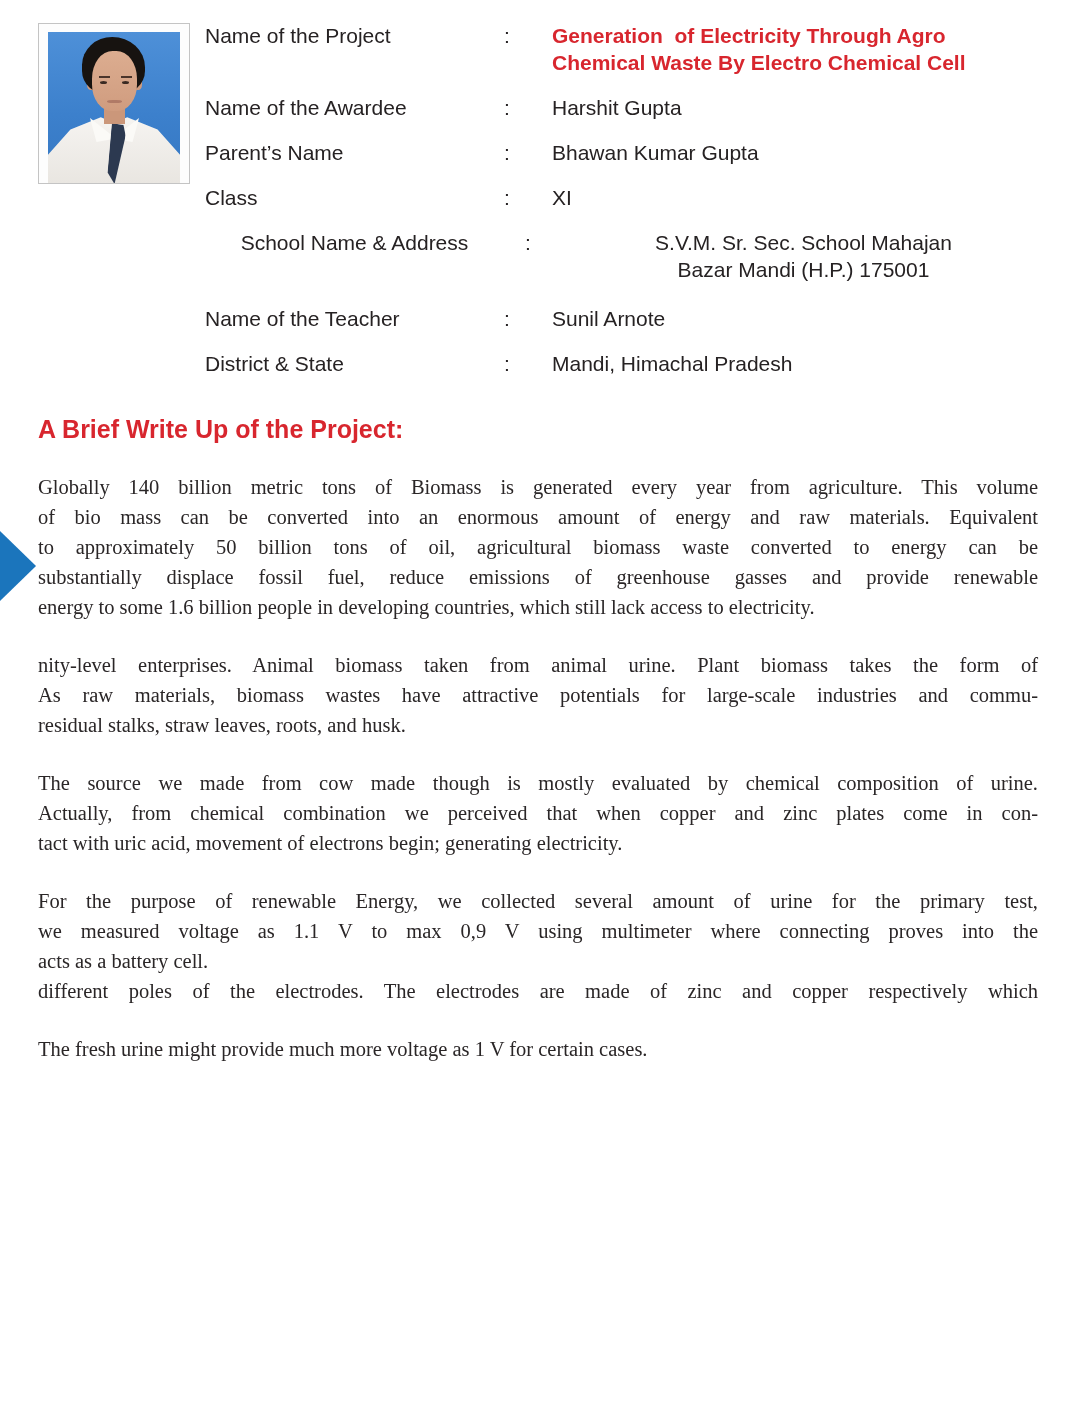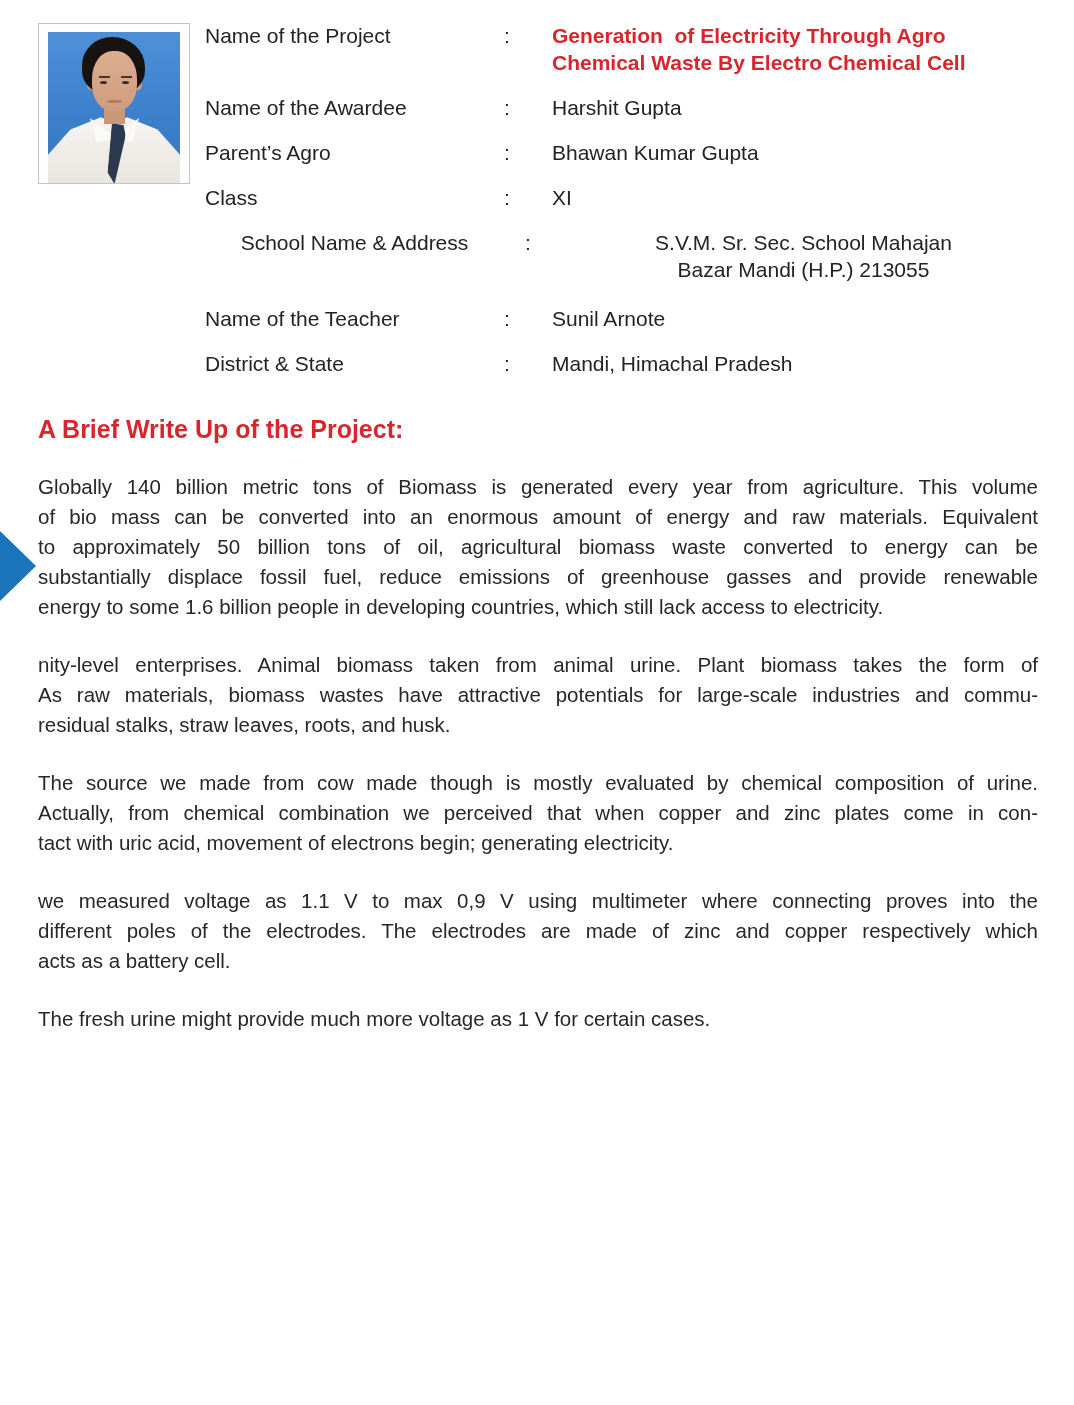--- a/index.html
+++ b/index.html
@@ -37,21 +37,21 @@
     clip-path:polygon(18% 0,82% 0,100% 18%,62% 100%,18% 82%);transform:rotate(5deg);}
   
   .info{position:absolute;left:205px;top:22px;width:850px;font-size:21px;line-height:27px;}
   .irow{display:grid;grid-template-columns:299px 48px 1fr;margin-bottom:18px;}
   .irow.gap-lg{margin-bottom:22px;text-align:center;}
   .ivalue.accent{color:var(--red,#d8262e);font-weight:bold;}
   .vline{white-space:pre-wrap;}
   
   .heading{position:absolute;left:38px;top:415px;font-size:25px;font-weight:bold;color:var(--red,#d8262e);}
   .writeup{position:absolute;left:38px;top:472px;width:1000px;font-size:20.5px;color:#2a2627;}
-  .para{margin-bottom:28px;}
+  .para{margin-bottom:28px;font-family:Liberation Serif, serif;}
   .pline{height:30px;line-height:30px;text-align:justify;text-align-last:justify;}
   .pline.last{text-align-last:left;}
   
   .arrow{position:absolute;left:0;top:531px;width:36px;height:70px;background:var(--blue-arrow,#1b75bc);
     clip-path:polygon(0 0,100% 50%,0 100%);}
   
   .footer-bar{position:absolute;left:0;top:1305px;width:1074px;height:29px;background:var(--blue-bar,#1b7ac6);
     border-bottom:2px solid #1566a8;box-sizing:border-box;z-index:1;}
   .footer-text{padding-left:45px;line-height:27px;font-size:18px;color:#eef6fc;}
   
@@ -168,39 +168,39 @@
         </div>
       </div>
       <div class="irow">
         <div class="ilabel">Name of the Awardee</div>
         <div class="icolon">:</div>
         <div class="ivalue">
           <div class="vline">Harshit Gupta</div>
         </div>
       </div>
       <div class="irow">
-        <div class="ilabel">Parent’s Agro</div>
+        <div class="ilabel">Parent’s Name</div>
         <div class="icolon">:</div>
         <div class="ivalue">
           <div class="vline">Bhawan Kumar Gupta</div>
         </div>
       </div>
       <div class="irow">
         <div class="ilabel">Class</div>
         <div class="icolon">:</div>
         <div class="ivalue">
           <div class="vline">XI</div>
         </div>
       </div>
       <div class="irow gap-lg">
         <div class="ilabel">School Name &amp; Address</div>
         <div class="icolon">:</div>
         <div class="ivalue">
           <div class="vline">S.V.M. Sr. Sec. School Mahajan</div>
-          <div class="vline">Bazar Mandi (H.P.) 213055</div>
+          <div class="vline">Bazar Mandi (H.P.) 175001</div>
         </div>
       </div>
       <div class="irow">
         <div class="ilabel">Name of the Teacher</div>
         <div class="icolon">:</div>
         <div class="ivalue">
           <div class="vline">Sunil Arnote</div>
         </div>
       </div>
       <div class="irow">
@@ -225,23 +225,24 @@
         <div class="pline">nity-level enterprises. Animal biomass taken from animal urine. Plant biomass takes the form of</div>
         <div class="pline">As raw materials, biomass wastes have attractive potentials for large-scale industries and commu-</div>
         <div class="pline last">residual stalks, straw leaves, roots, and husk.</div>
       </div>
       <div class="para">
         <div class="pline">The source we made from cow made though is mostly evaluated by chemical composition of urine.</div>
         <div class="pline">Actually, from chemical combination we perceived that when copper and zinc plates come in con-</div>
         <div class="pline last">tact with uric acid, movement of electrons begin; generating electricity.</div>
       </div>
       <div class="para">
+        <div class="pline">For the purpose of renewable Energy, we collected several amount of urine for the primary test,</div>
         <div class="pline">we measured voltage as 1.1 V to max 0,9 V using multimeter where connecting proves into the</div>
+        <div class="pline last">acts as a battery cell.</div>
         <div class="pline">different poles of the electrodes. The electrodes are made of zinc and copper respectively which</div>
-        <div class="pline last">acts as a battery cell.</div>
       </div>
       <div class="para">
         <div class="pline last">The fresh urine might provide much more voltage as 1 V for certain cases.</div>
       </div>
     </div>
 
   <div class="arrow"></div>
 
   <div class="footer-bar">
     <div class="footer-text">Innovation in Science Pursuit for Inspired Research</div>

